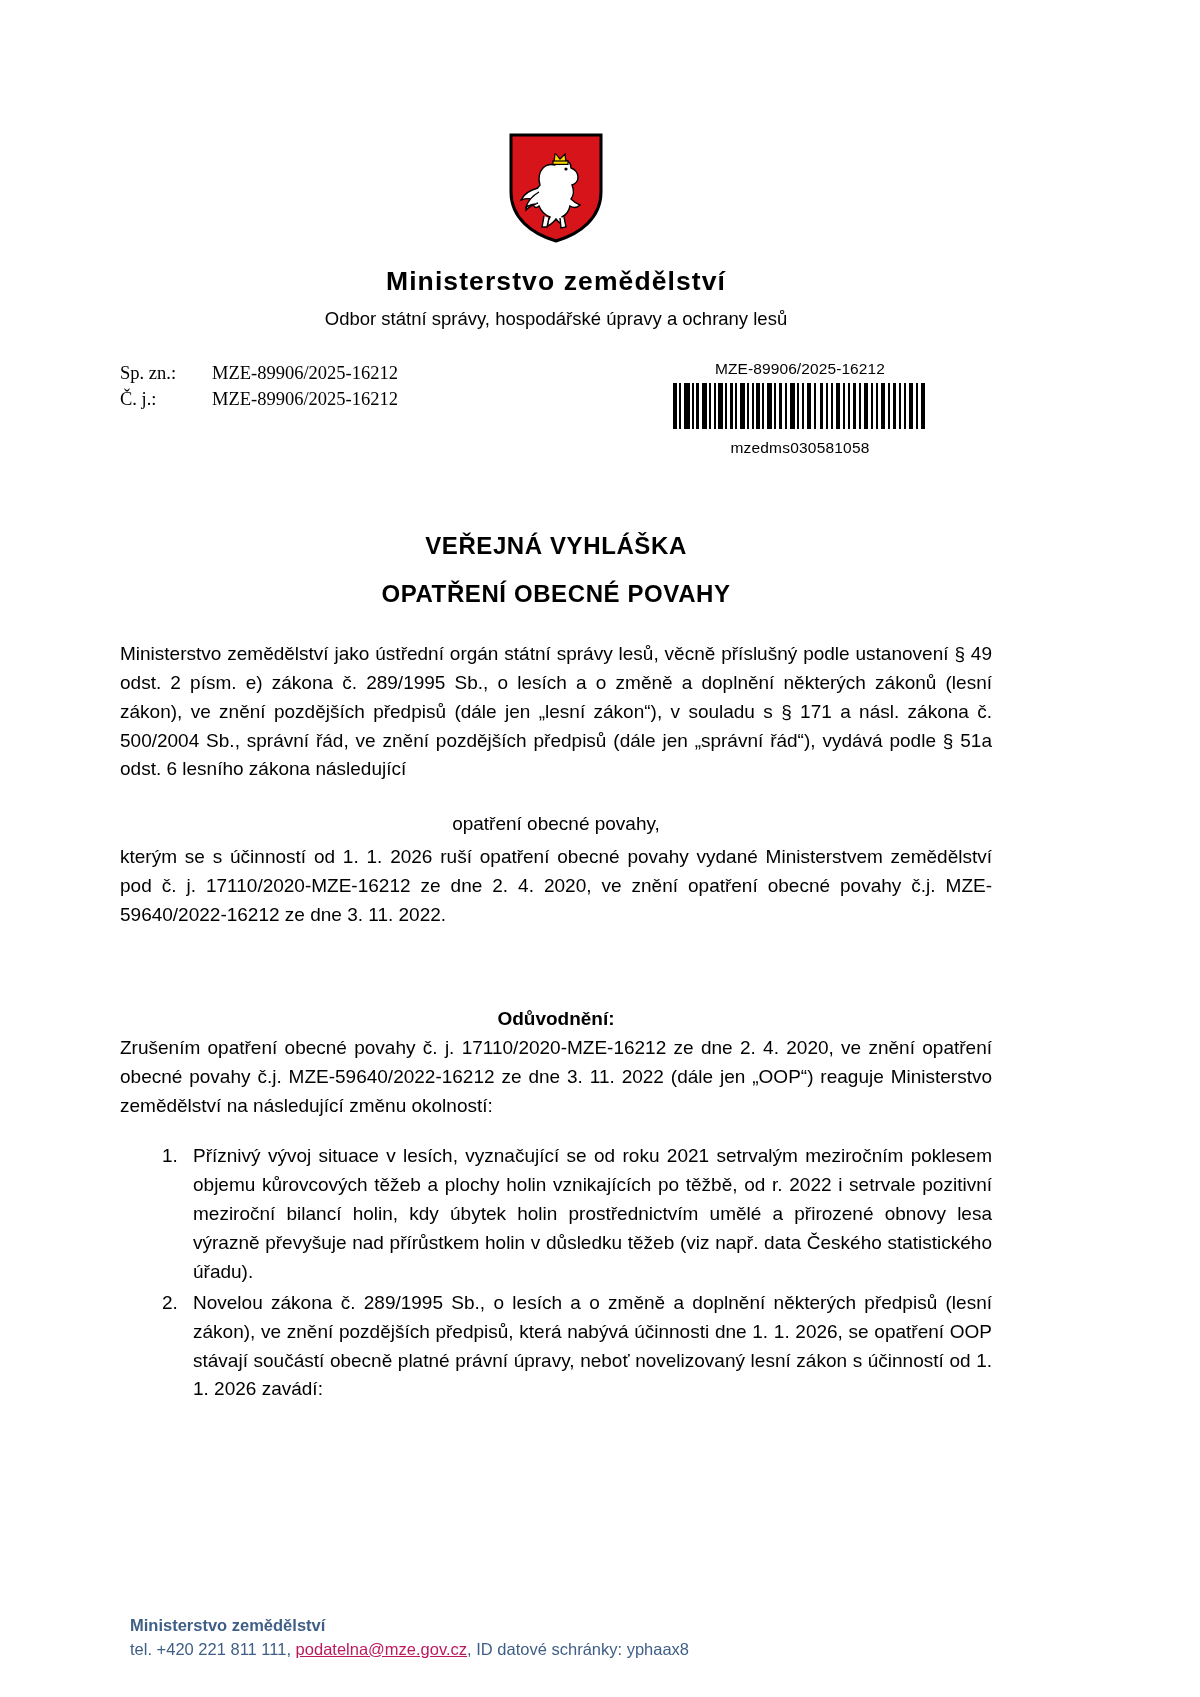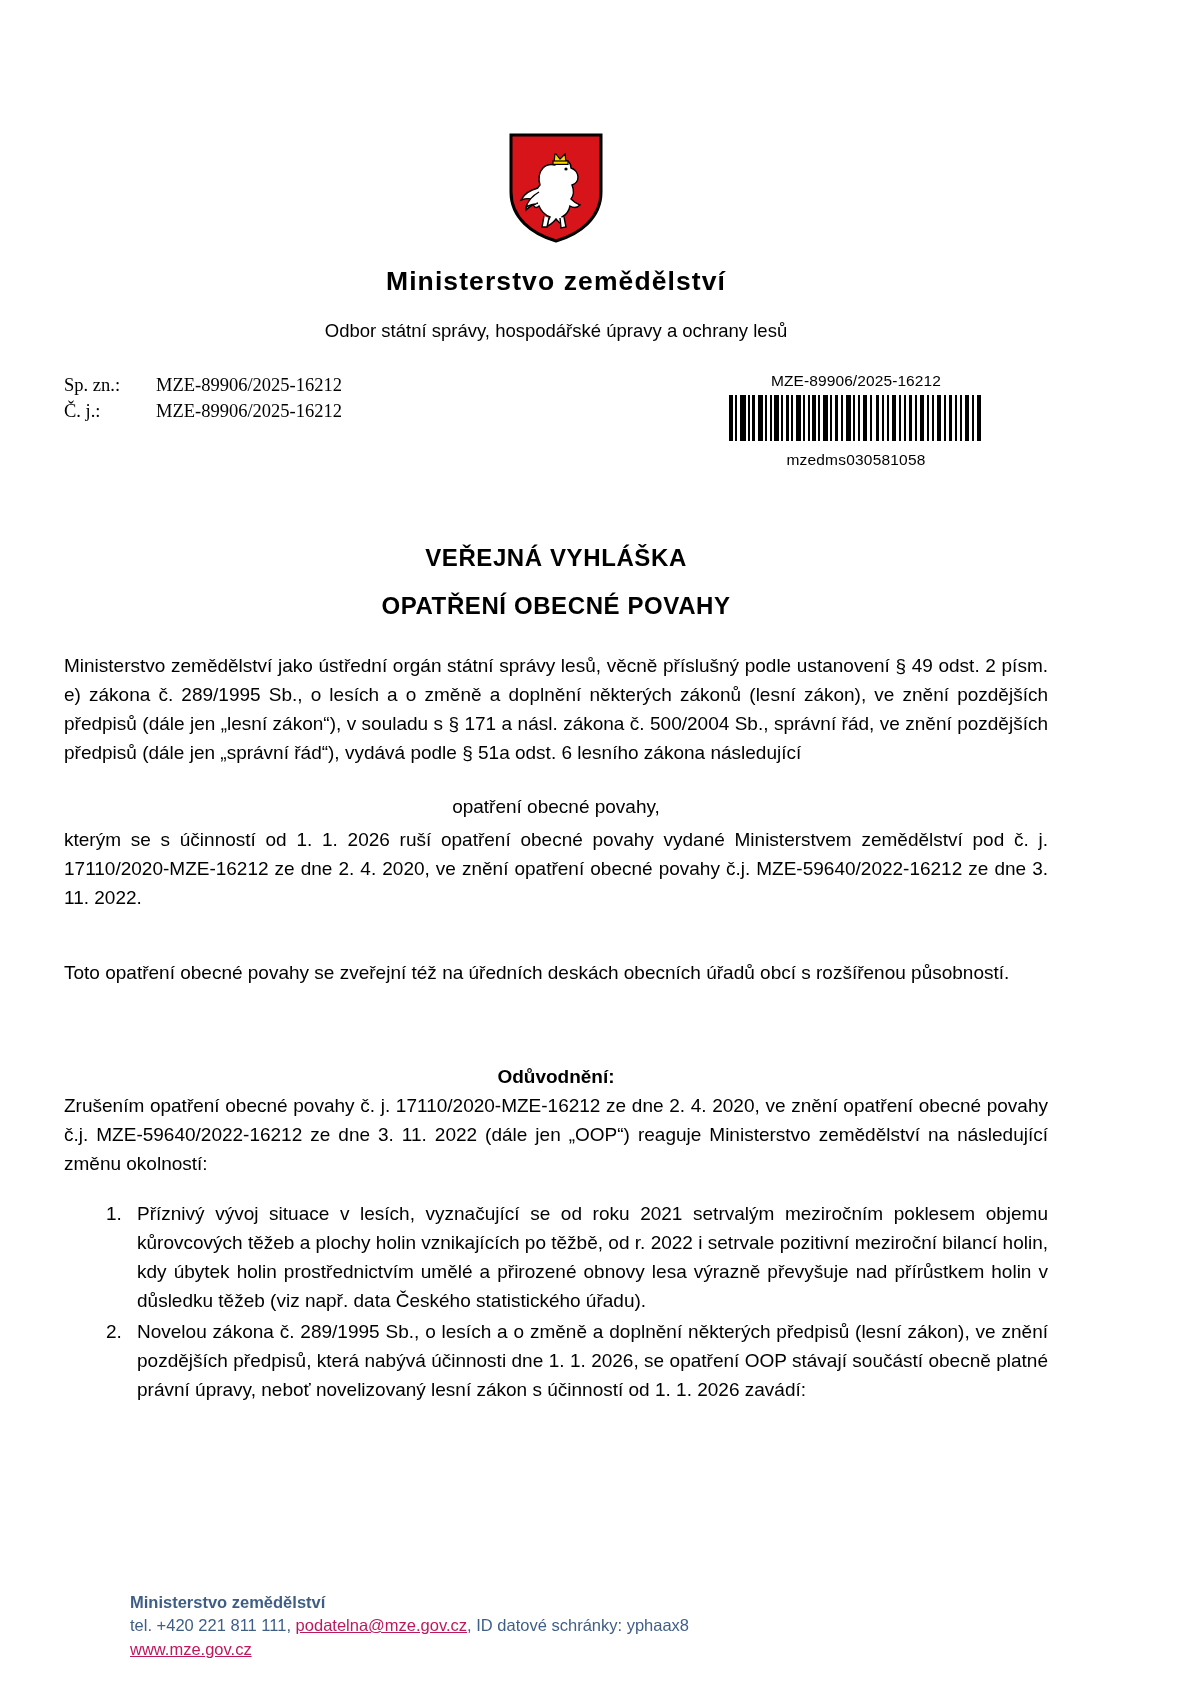--- a/index.html
+++ b/index.html
@@ -13,21 +13,21 @@
     font-family: "Liberation Sans", sans-serif;
     color: #000000;
     position: relative;
     overflow: hidden;
   }
   .page {
     width: 1112px;
     height: 1697px;
     position: relative;
     box-sizing: border-box;
-    padding: 0 64px;
+    padding: 0 120px;
   }
 
   
   .emblem-wrap {
     padding-top: 132px;
     display: flex;
     justify-content: center;
   }
   .emblem {
     width: 96px;
@@ -41,21 +41,21 @@
     text-align: center;
     font-size: 26.5px;
     font-weight: bold;
     letter-spacing: 1.1px;
     margin-top: 22px;
     line-height: 1.2;
   }
   .ministry-dept {
     text-align: center;
     font-size: 18.5px;
-    margin-top: 21px;
+    margin-top: 9px;
     line-height: 1.25;
   }
 
   
   .ref-zone {
     margin-top: 30px;
     position: relative;
     height: 120px;
   }
   .ref-table {
@@ -259,31 +259,29 @@
       <div class="barcode-code">mzedms030581058</div>
     </div>
   </div>
 
   <div class="doc-title">VEŘEJNÁ VYHLÁŠKA</div>
   <div class="doc-title second">OPATŘENÍ OBECNÉ POVAHY</div>
 
   <div class="body-par">Ministerstvo zemědělství jako ústřední orgán státní správy lesů, věcně příslušný podle ustanovení § 49 odst. 2 písm. e) zákona č. 289/1995 Sb., o lesích a o změně a doplnění některých zákonů (lesní zákon), ve znění pozdějších předpisů (dále jen „lesní zákon“), v souladu s § 171 a násl. zákona č. 500/2004 Sb., správní řád, ve znění pozdějších předpisů (dále jen „správní řád“), vydává podle § 51a odst. 6 lesního zákona následující</div>
   <div class="center-par">opatření obecné povahy,</div>
   <div class="body-par tight">kterým se s účinností od 1. 1. 2026 ruší opatření obecné povahy vydané Ministerstvem zemědělství pod č. j. 17110/2020-MZE-16212 ze dne 2. 4. 2020, ve znění opatření obecné povahy č.j. MZE-59640/2022-16212 ze dne 3. 11. 2022.</div>
-  <div class="body-par gap-par">Toto opatření obecné povahy se zveřejní též na úředních deskách obecních úřadů obcí s rozšířenou působností.</div>
 
   <div class="section-title">Odůvodnění:</div>
   <div class="body-par tight">Zrušením opatření obecné povahy č. j. 17110/2020-MZE-16212 ze dne 2. 4. 2020, ve znění opatření obecné povahy č.j. MZE-59640/2022-16212 ze dne 3. 11. 2022 (dále jen „OOP“) reaguje Ministerstvo zemědělství na následující změnu okolností:</div>
 
   <ol class="reasons">
     <li>Příznivý vývoj situace v lesích, vyznačující se od roku 2021 setrvalým meziročním poklesem objemu kůrovcových těžeb a plochy holin vznikajících po těžbě, od r. 2022 i setrvale pozitivní meziroční bilancí holin, kdy úbytek holin prostřednictvím umělé a přirozené obnovy lesa výrazně převyšuje nad přírůstkem holin v důsledku těžeb (viz např. data Českého statistického úřadu).</li>
     <li>Novelou zákona č. 289/1995 Sb., o lesích a o změně a doplnění některých předpisů (lesní zákon), ve znění pozdějších předpisů, která nabývá účinnosti dne 1. 1. 2026, se opatření OOP stávají součástí obecně platné právní úpravy, neboť novelizovaný lesní zákon s účinností od 1. 1. 2026 zavádí:</li>
   </ol>
 
   <div class="footer">
     <div class="f-name">Ministerstvo zemědělství</div>
     <div>
       <span>tel. +420 221 811 111, </span><span class="link">podatelna@mze.gov.cz</span><span>, ID datové schránky: yphaax8</span>
     </div>
-    <div><span class="link">www.mze.gov.cz</span></div>
   </div>
 
 </div>
 
 </body></html>

